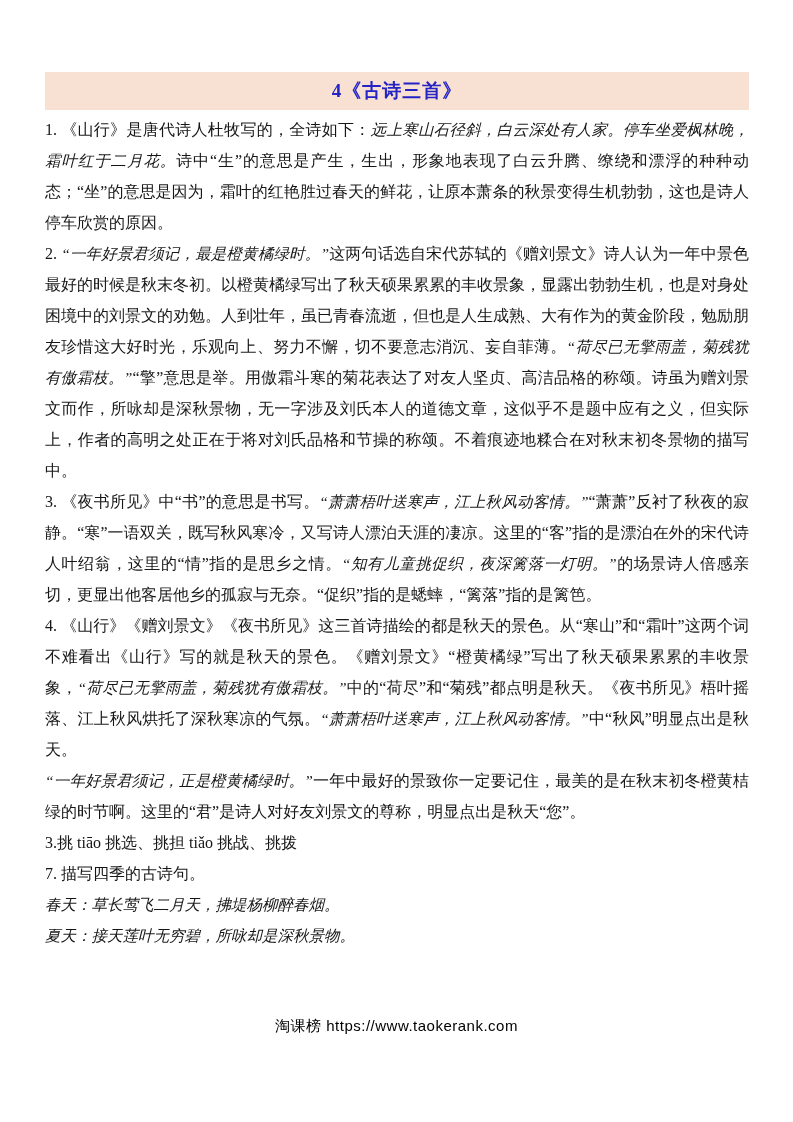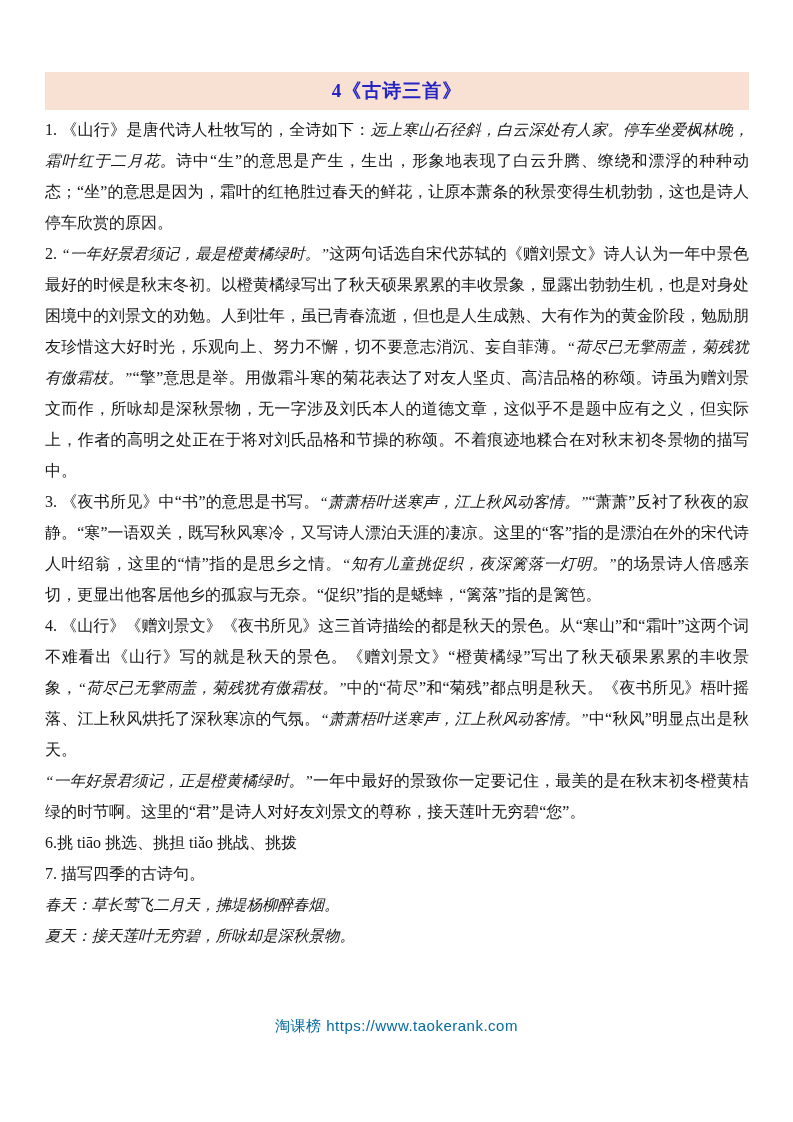--- a/index.html
+++ b/index.html
@@ -62,23 +62,23 @@
 <div class="page">
   <div class="content">
     <div class="title-bar" style="background: rgb(248, 224, 210); color: rgb(35, 35, 198);">
       <span>4《古诗三首》</span>
     </div>
     <div class="doc-body" style="color: rgb(22, 22, 22);">
         <p><span>1. 《山行》是</span><span class="seg-u">唐代</span><span>诗人</span><span class="seg-u">杜牧</span><span>写的，全诗如下：</span><span class="seg-kai">远上寒山石径斜，白云深处有人家。停车坐爱枫林晚，霜叶红于二月花。</span><span>诗中“</span><span class="seg-u">生</span><span>”的意思是</span><span class="seg-u">产生，生出</span><span>，形象地表现了</span><span class="seg-u">白云升腾、缭绕和漂浮的种种动态</span><span>；“</span><span class="seg-u">坐</span><span>”的意思是</span><span class="seg-u">因为，霜叶的红艳胜过春天的鲜花，让原本萧条的秋景变得生机勃勃</span><span>，这也是诗人停车欣赏的原因。</span></p>
         <p><span>2. </span><span class="seg-kai">“一年好景君须记，最是橙黄橘绿时。”</span><span>这两句话选自</span><span class="seg-u">宋代苏轼</span><span>的《</span><span class="seg-u">赠刘景文</span><span>》诗人认为一年中景色最好的时候是</span><span class="seg-u">秋末冬初</span><span>。以</span><span class="seg-u">橙黄橘绿</span><span>写出了秋天硕果累累的</span><span class="seg-u">丰收景象</span><span>，显露出</span><span class="seg-u">勃勃生机</span><span>，也是对身处困境中的刘景文的</span><span class="seg-u">劝勉</span><span>。</span><span class="seg-u">人到壮年，虽已青春流逝，但也是人生成熟、大有作为的黄金阶段，勉励朋友珍惜这大好时光，乐观向上、努力不懈，切不要意志消沉、妄自菲薄。</span><span class="seg-kai">“荷尽已无擎雨盖，菊残犹有傲霜枝。”</span><span>“擎”意思是</span><span class="seg-u">举</span><span>。用</span><span class="seg-u">傲霜斗寒</span><span>的菊花表达了对友人</span><span class="seg-u">坚贞、高洁</span><span>品格的称颂。诗虽为赠刘景文而作，所咏却是深秋景物，无一字涉及刘氏本人的道德文章，这似乎不是题中应有之义，但实际上，作者的高明之处</span><span class="seg-u">正在于将对刘氏品格和节操的称颂。不着痕迹地糅合在对秋末初冬景物的描写中。</span></p>
         <p><span>3. 《夜书所见》中“书”的意思是</span><span class="seg-u">书写</span><span>。</span><span class="seg-kai">“萧萧梧叶送寒声，江上秋风动客情。”</span><span>“萧萧”</span><span class="seg-u">反衬了秋夜的寂静</span><span>。“寒”一语双关，</span><span class="seg-u">既写秋风寒冷</span><span>，又写</span><span class="seg-u">诗人漂泊天涯的凄凉</span><span>。这里的“客”指的是漂泊在外的宋代诗人</span><span class="seg-u">叶绍翁</span><span>，这里的“情”指的是</span><span class="seg-u">思乡之情</span><span>。</span><span class="seg-kai">“知有儿童挑促织，夜深篱落一灯明。”</span><span>的场景诗人倍感亲切，更显出他客居他乡的</span><span class="seg-u">孤寂与无奈</span><span>。“促织”指的是</span><span class="seg-u">蟋蟀</span><span>，“篱落”指的是</span><span class="seg-u">篱笆</span><span>。</span></p>
         <p><span>4. 《山行》《赠刘景文》《夜书所见》这三首诗描绘的都是</span><span class="seg-u">秋天</span><span>的景色。从</span><span class="seg-u">“寒山”和“霜叶”</span><span>这两个词不难看出《山行》写的就是秋天的景色。《赠刘景文》</span><span class="seg-u">“橙黄橘绿”</span><span>写出了秋天硕果累累的丰收景象，</span><span class="seg-kai">“荷尽已无擎雨盖，菊残犹有傲霜枝。”</span><span>中的</span><span class="seg-u">“荷尽”和“菊残”</span><span>都点明是秋天。《夜书所见》</span><span class="seg-u">梧叶摇落、江上秋风</span><span>烘托了深秋寒凉的气氛。</span><span class="seg-kai">“萧萧梧叶送寒声，江上秋风动客情。”</span><span>中</span><span class="seg-u">“秋风”</span><span>明显点出是秋天。</span></p>
-        <p><span class="seg-kai">“一年好景君须记，正是橙黄橘绿时。”</span><span class="seg-u">一年中最好的景致你一定要记住，最美的是在秋末初冬橙黄桔绿的时节啊。</span><span>这里的“君”是诗人对好友</span><span class="seg-u">刘景文</span><span>的尊称，接天莲叶无穷碧</span><span class="seg-u">“您”</span><span>。</span></p>
-        <p><span>6.挑 tiāo 挑选、挑担 tiǎo 挑战、挑拨</span></p>
+        <p><span class="seg-kai">“一年好景君须记，正是橙黄橘绿时。”</span><span class="seg-u">一年中最好的景致你一定要记住，最美的是在秋末初冬橙黄桔绿的时节啊。</span><span>这里的“君”是诗人对好友</span><span class="seg-u">刘景文</span><span>的尊称，明显点出是秋天</span><span class="seg-u">“您”</span><span>。</span></p>
+        <p><span>3.挑 tiāo 挑选、挑担 tiǎo 挑战、挑拨</span></p>
         <p><span>7. 描写四季的古诗句。</span></p>
         <p><span class="seg-kai">春天：草长莺飞二月天，拂堤杨柳醉春烟。</span></p>
         <p><span class="seg-kai">夏天：接天莲叶无穷碧，所咏却是深秋景物。</span></p>
       </div>
   </div>
-  <div class="footer" style="color: #0369a1;">
+  <div class="footer" style="color: #000000;">
     <span>淘课榜 https://www.taokerank.com</span>
   </div>
 </div>
 
 </body></html>

